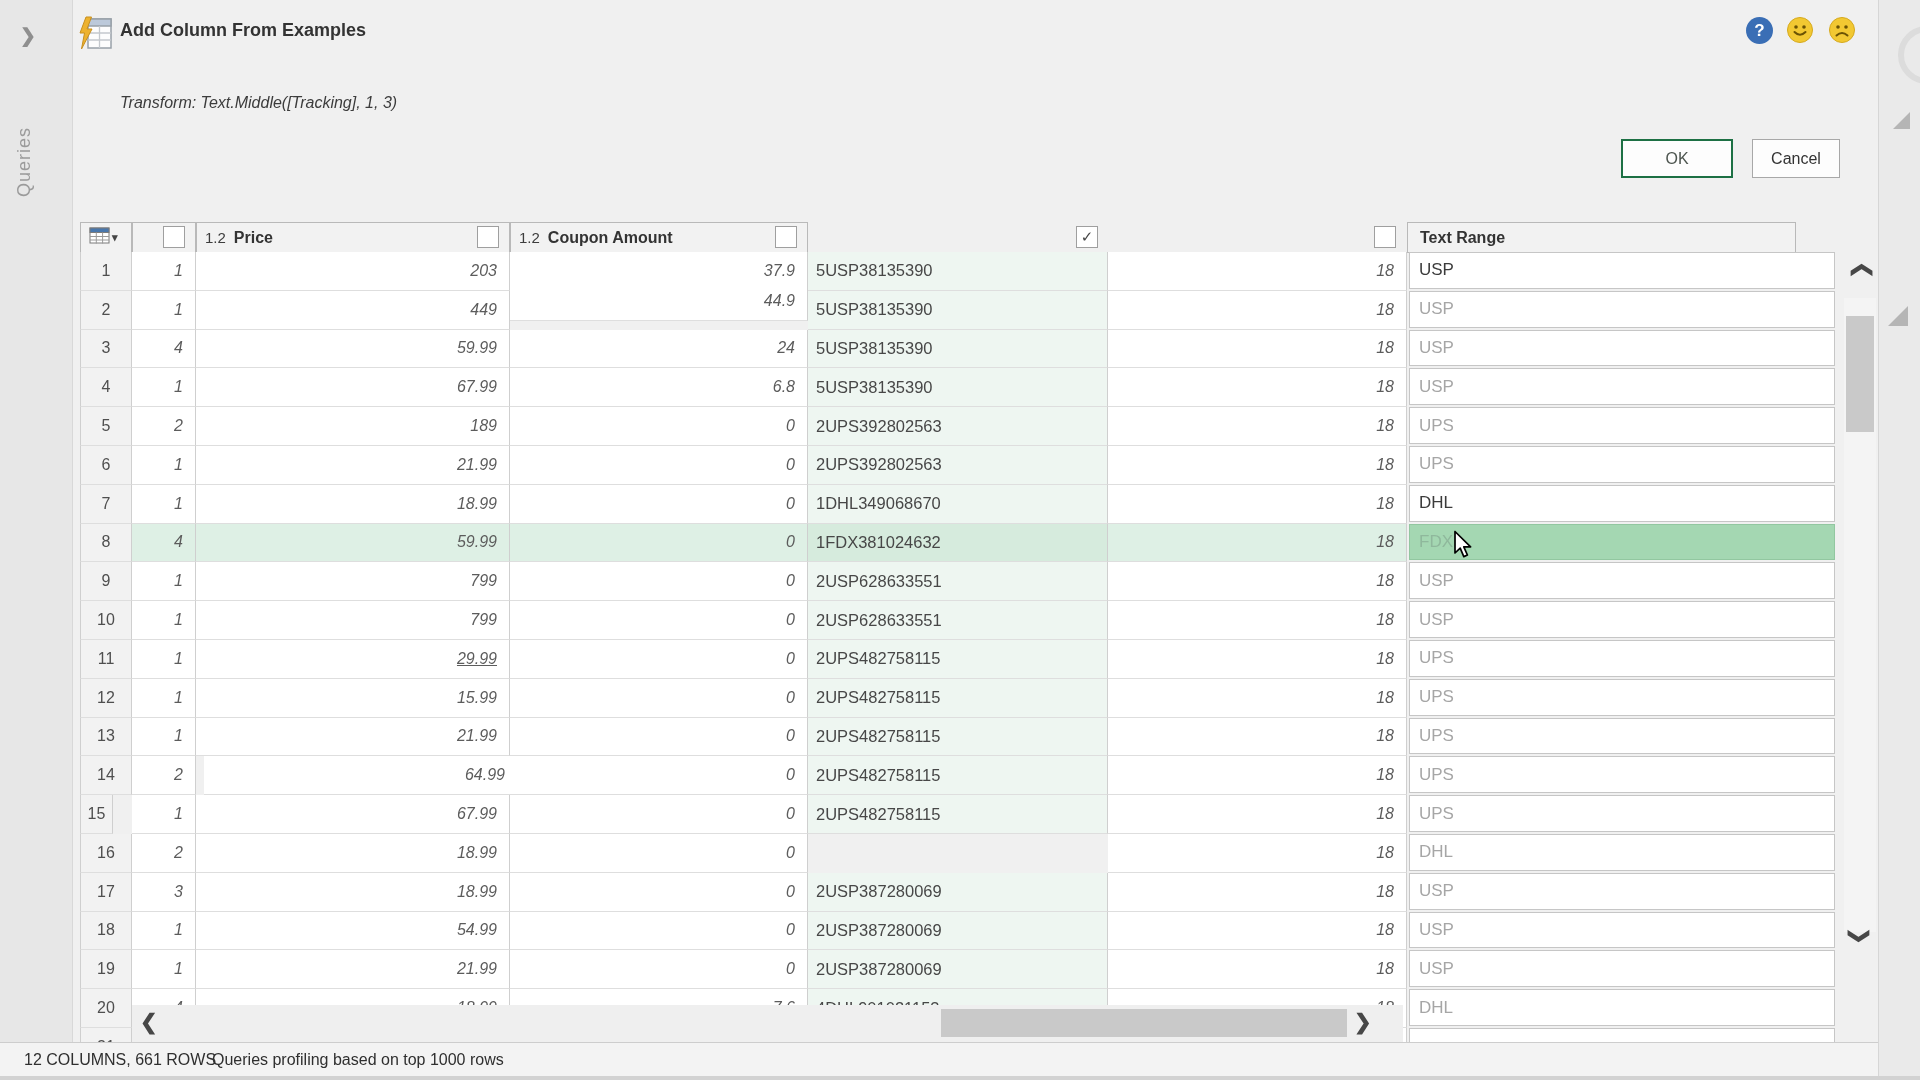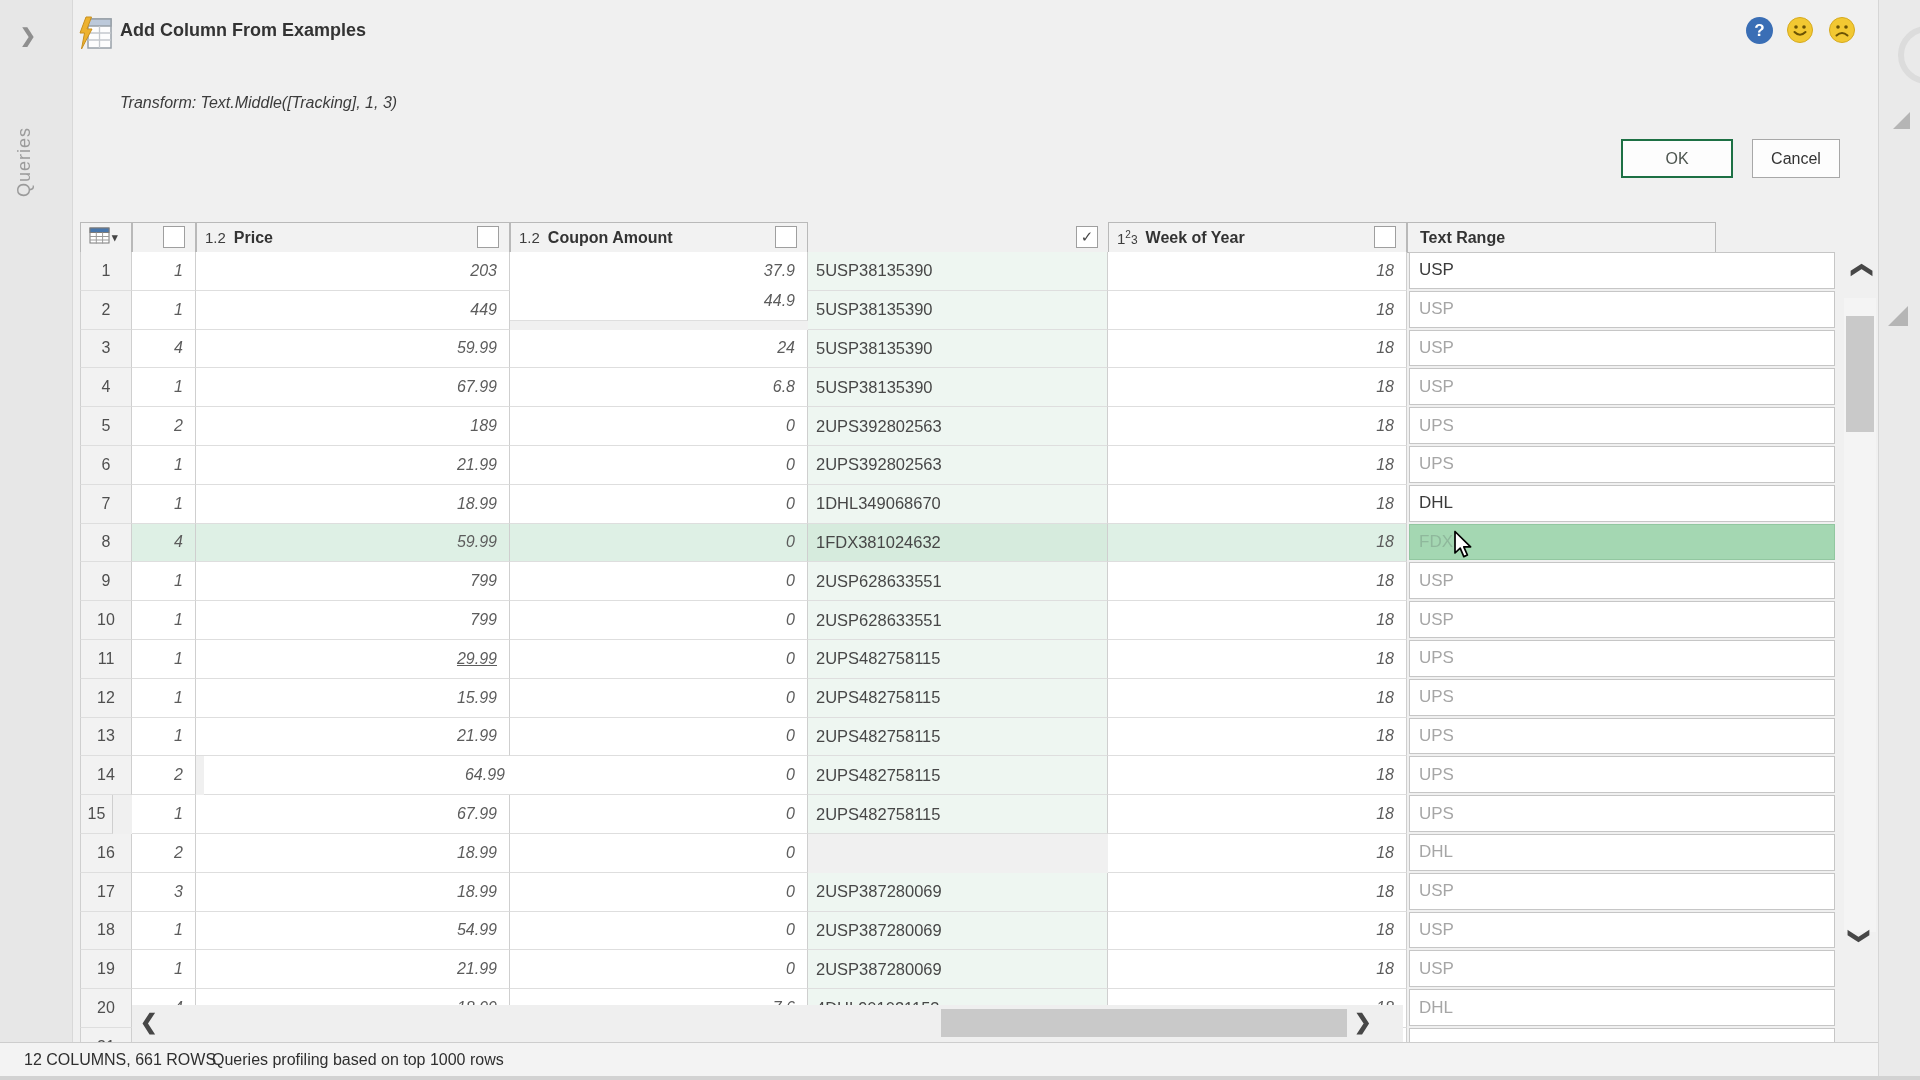--- a/index.html
+++ b/index.html
@@ -132,25 +132,21 @@
   </div>
   <div class="hcell" style="left:132px;width:64px;"></div>
   <div class="hcell" style="left:196px;width:314px;">
     <span class="type-icon">1.2</span>
     <span class="lbl">Price</span>
   </div>
   <div class="hcell" style="left:510px;width:298px;">
     <span class="type-icon">1.2</span>
     <span class="lbl">Coupon Amount</span>
   </div>
-  <div class="hcell" style="left:1108px;width:299px;">
-    <span class="type-icon">1<sup>2</sup><span class="sm">3</span></span>
-    <span class="lbl">Week of Year</span>
-  </div>
-  <div class="hcell" style="left:1407px;width:309px;text-align:center;">
+  <div class="hcell" style="left:1407px;width:389px;text-align:center;">
     <span class="lbl" style="margin-left:12px;">Text Range</span>
   </div>
 
   <span class="cb" style="left:163px;"></span>
   <span class="cb" style="left:477px;"></span>
   <span class="cb" style="left:775px;"></span>
   <span class="cb" style="left:1076px;">✓</span>
   <span class="cb" style="left:1374px;"></span>
 
   <div id="grid">

